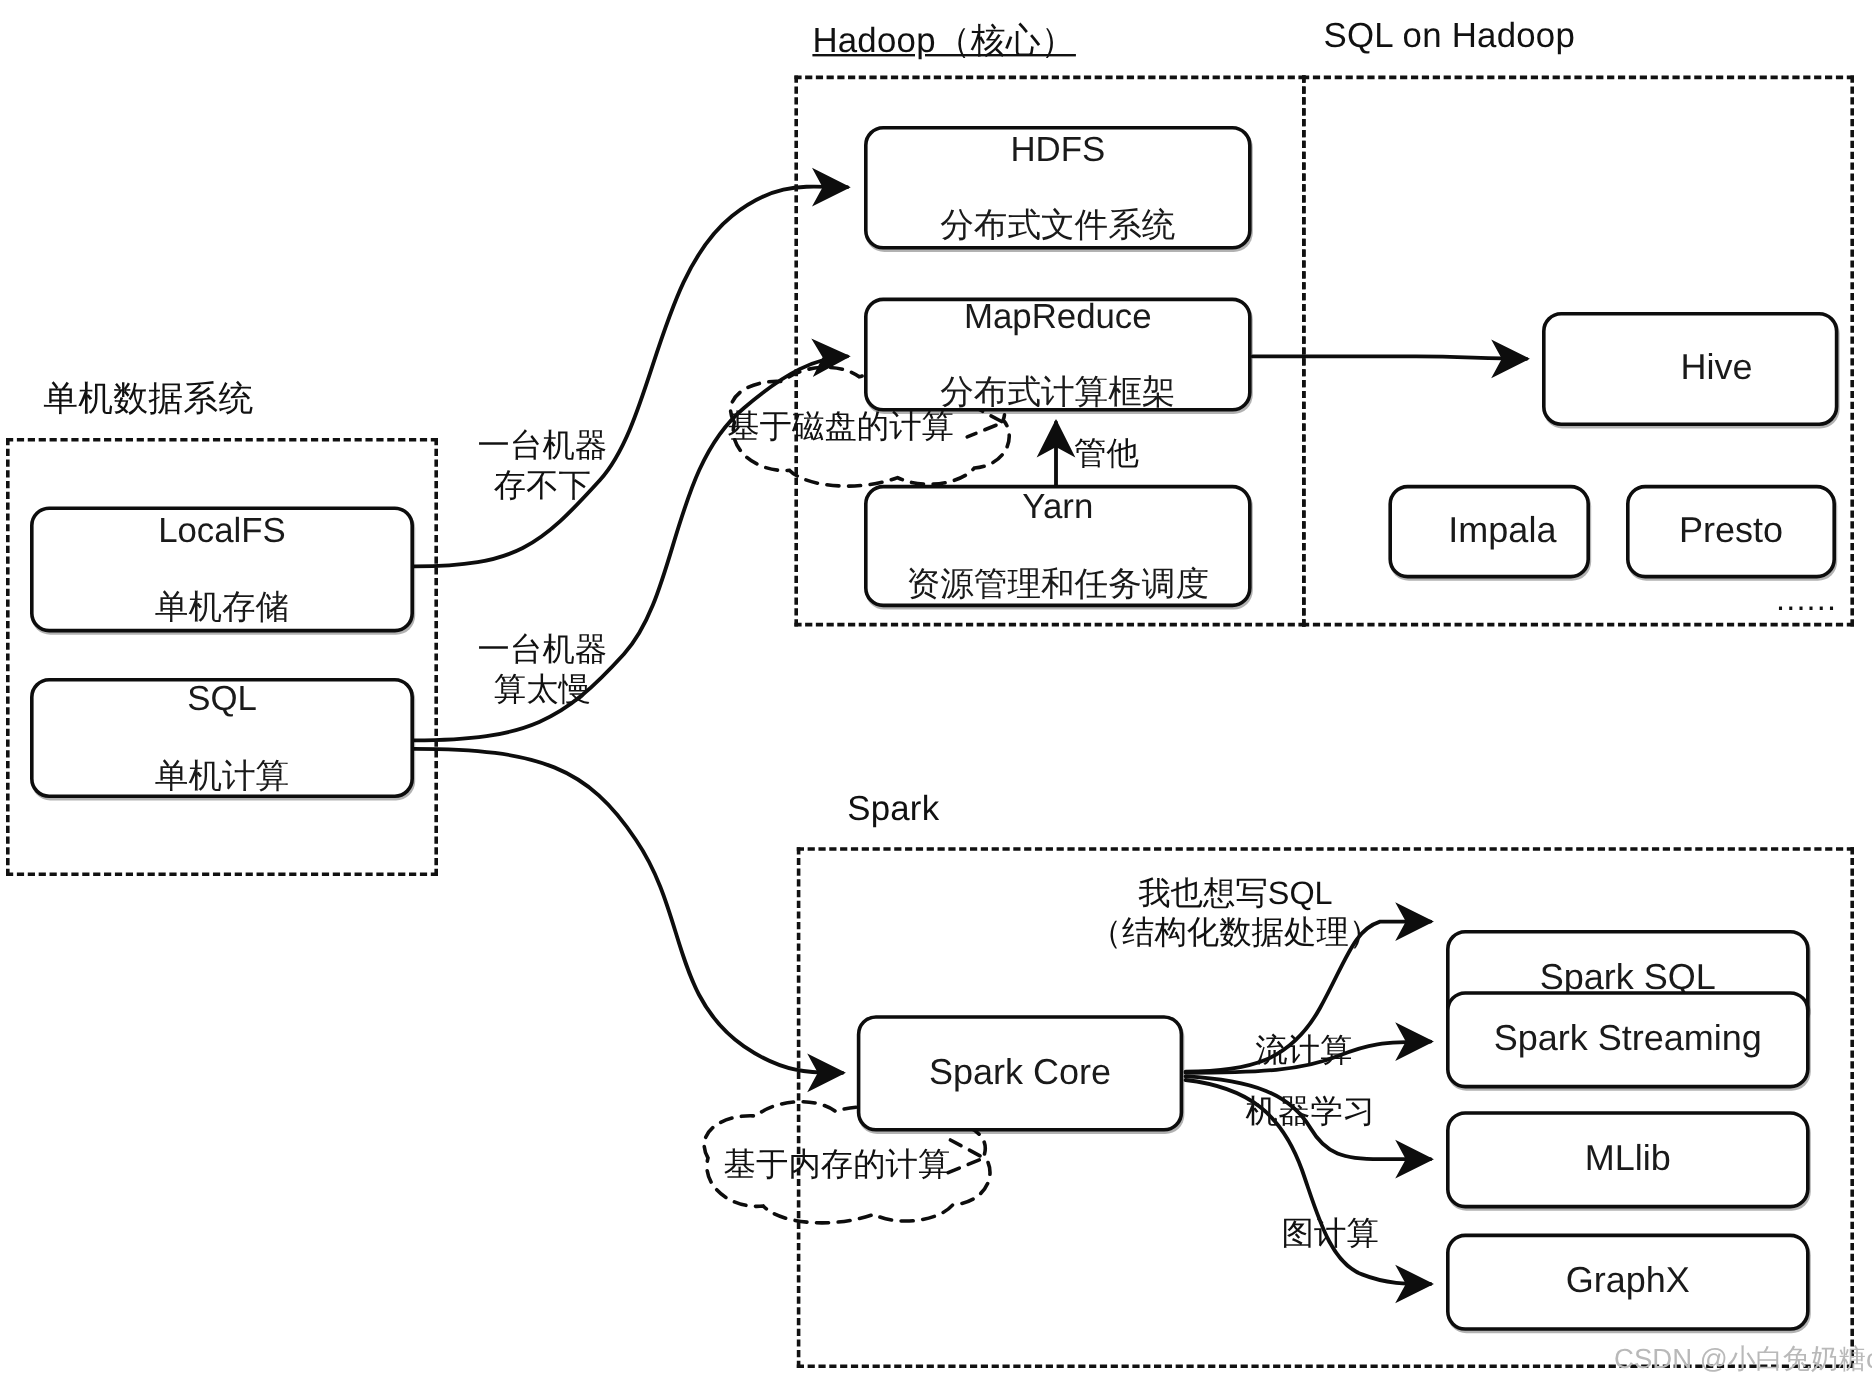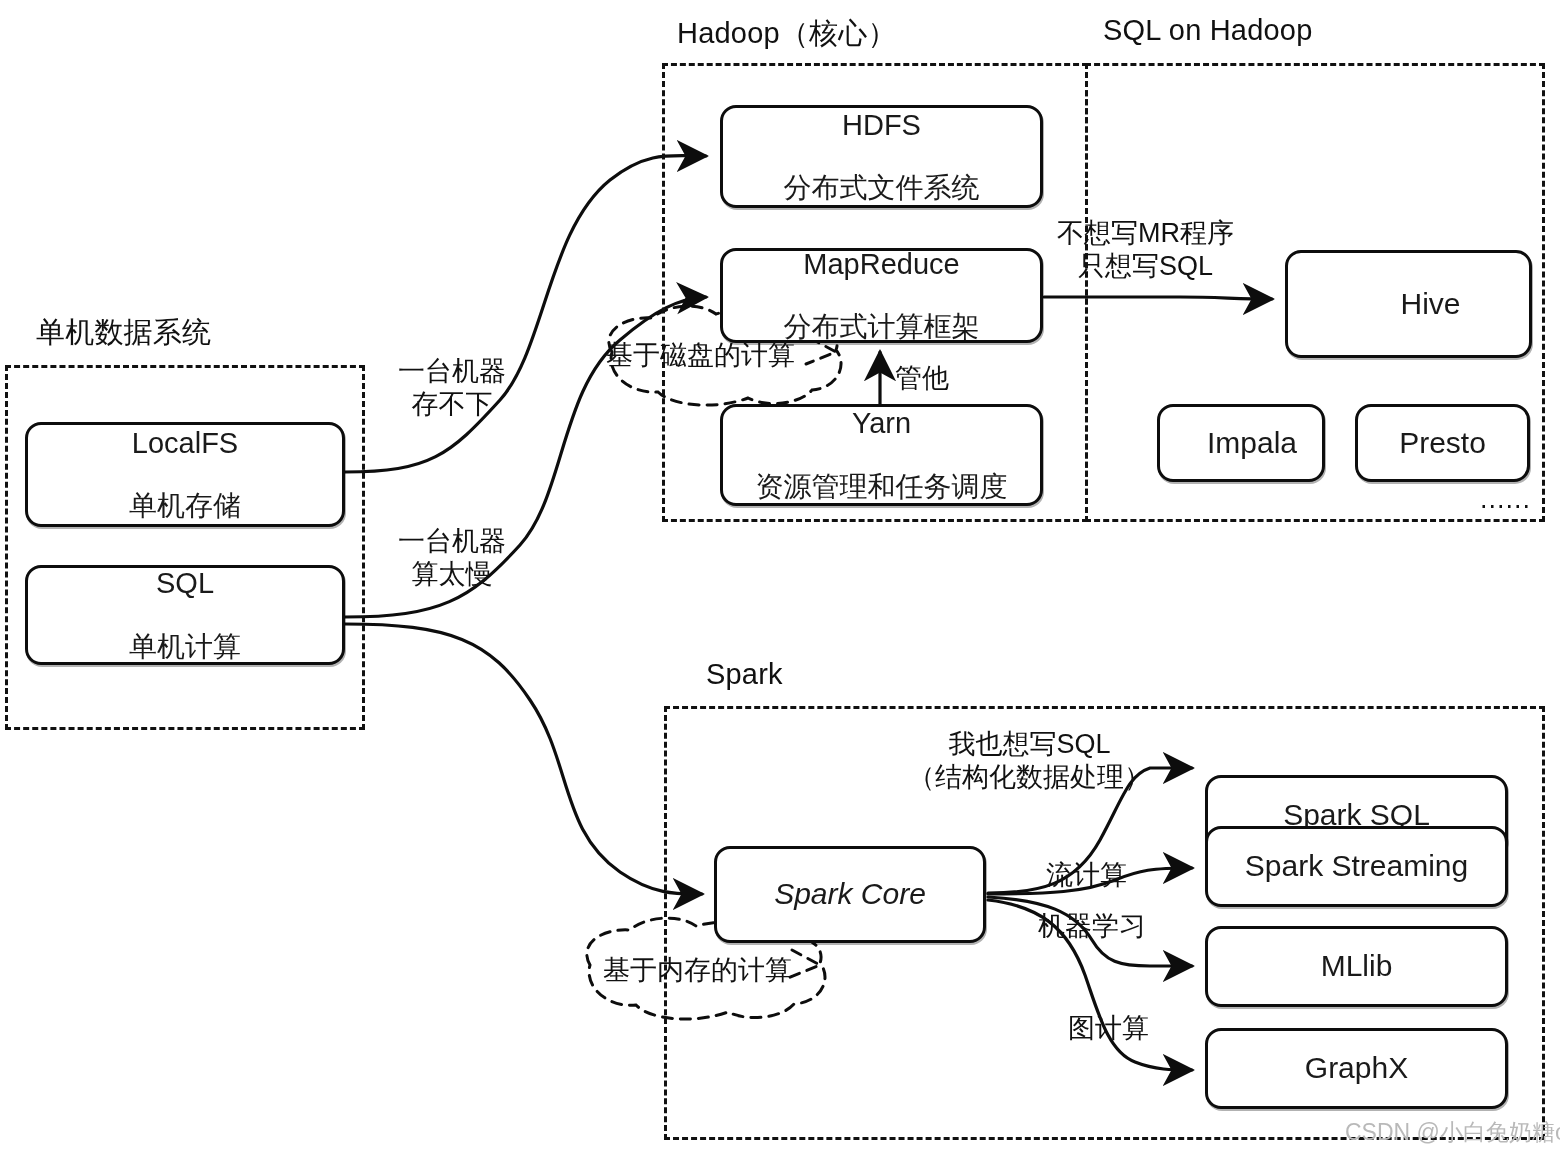--- a/index.html
+++ b/index.html
@@ -139,21 +139,21 @@
                C 832 978 822 1002 794 1004 C 782 1018 748 1022 728 1012
                C 694 1024 650 1020 636 1005 C 608 1008 584 987 590 965 Z"></path>
       <path d="M 792 950 L 820 965 L 788 978"></path>
     </g>
   </svg>
 
   <div class="group-box" style="left:5px; top:365px; width:360px; height:365px;"></div>
   <div class="group-title" style="left:36px; top:313px;">单机数据系统</div>
 
   <div class="group-box" style="left:662px; top:63px; width:426px; height:459px;"></div>
-  <div class="group-title" style="left:677px; top:14px;">Hadoop（核心）</div>
+  <div class="group-title" style="left:677px; top:14px;text-decoration:underline;">Hadoop（核心）</div>
 
   <div class="group-box" style="left:1085px; top:63px; width:460px; height:459px;"></div>
   <div class="group-title" style="left:1103px; top:14px;">SQL on Hadoop</div>
 
   <div class="group-box" style="left:664px; top:706px; width:881px; height:434px;"></div>
   <div class="group-title" style="left:706px; top:658px;">Spark</div>
 
   <div class="node" style="left:25px; top:422px; width:320px; height:105px;">
     <div class="l1">LocalFS</div>
     <div class="l2">单机存储</div>
@@ -172,35 +172,35 @@
   <div class="node" style="left:720px; top:248px; width:323px; height:95px;">
     <div class="l1">MapReduce</div>
     <div class="l2">分布式计算框架</div>
   </div>
 
   <div class="node" style="left:720px; top:404px; width:323px; height:102px;">
     <div class="l1">Yarn</div>
     <div class="l2">资源管理和任务调度</div>
   </div>
 
-  <div class="node single" style="left:1285px; top:250px; width:247px; height:108px;padding-left:44px;">
+  <div class="node single" style="left:1285px; top:260px; width:247px; height:95px;padding-left:44px;">
     <div class="l1">Hive</div>
   </div>
 
   <div class="node single" style="left:1157px; top:404px; width:168px; height:78px;padding-left:22px;">
     <div class="l1">Impala</div>
   </div>
 
   <div class="node single" style="left:1355px; top:404px; width:175px; height:78px;">
     <div class="l1">Presto</div>
   </div>
 
   <div class="dots" style="left:1480px; top:484px;">......</div>
 
-  <div class="node single" style="left:714px; top:846px; width:272px; height:97px;font-style:italic;">
+  <div class="node single" style="left:714px; top:846px; width:272px; height:97px;">
     <div class="l1">Spark Core</div>
   </div>
 
   <div class="node single" style="left:1205px; top:727px; width:303px; height:81px;margin-top:48px;">
     <div class="l1">Spark SQL</div>
   </div>
 
   <div class="node single" style="left:1205px; top:826px; width:303px; height:81px;">
     <div class="l1">Spark Streaming</div>
   </div>
@@ -216,24 +216,20 @@
   <div class="edge-label" style="left:398px; top:355px;">
     <div>一台机器</div>
     <div>存不下</div>
   </div>
 
   <div class="edge-label" style="left:398px; top:525px;">
     <div>一台机器</div>
     <div>算太慢</div>
   </div>
 
-  <div class="edge-label" style="left:1057px; top:217px;">
-    <div>不想写MR程序</div>
-    <div>只想写SQL</div>
-  </div>
 
   <div class="edge-label" style="left:895px; top:362px;">管他</div>
 
   <div class="edge-label" style="left:908px; top:728px;">
     <div>我也想写SQL</div>
     <div>（结构化数据处理）</div>
   </div>
 
   <div class="edge-label" style="left:1046px; top:859px;text-align:center;">流计算</div>
 

